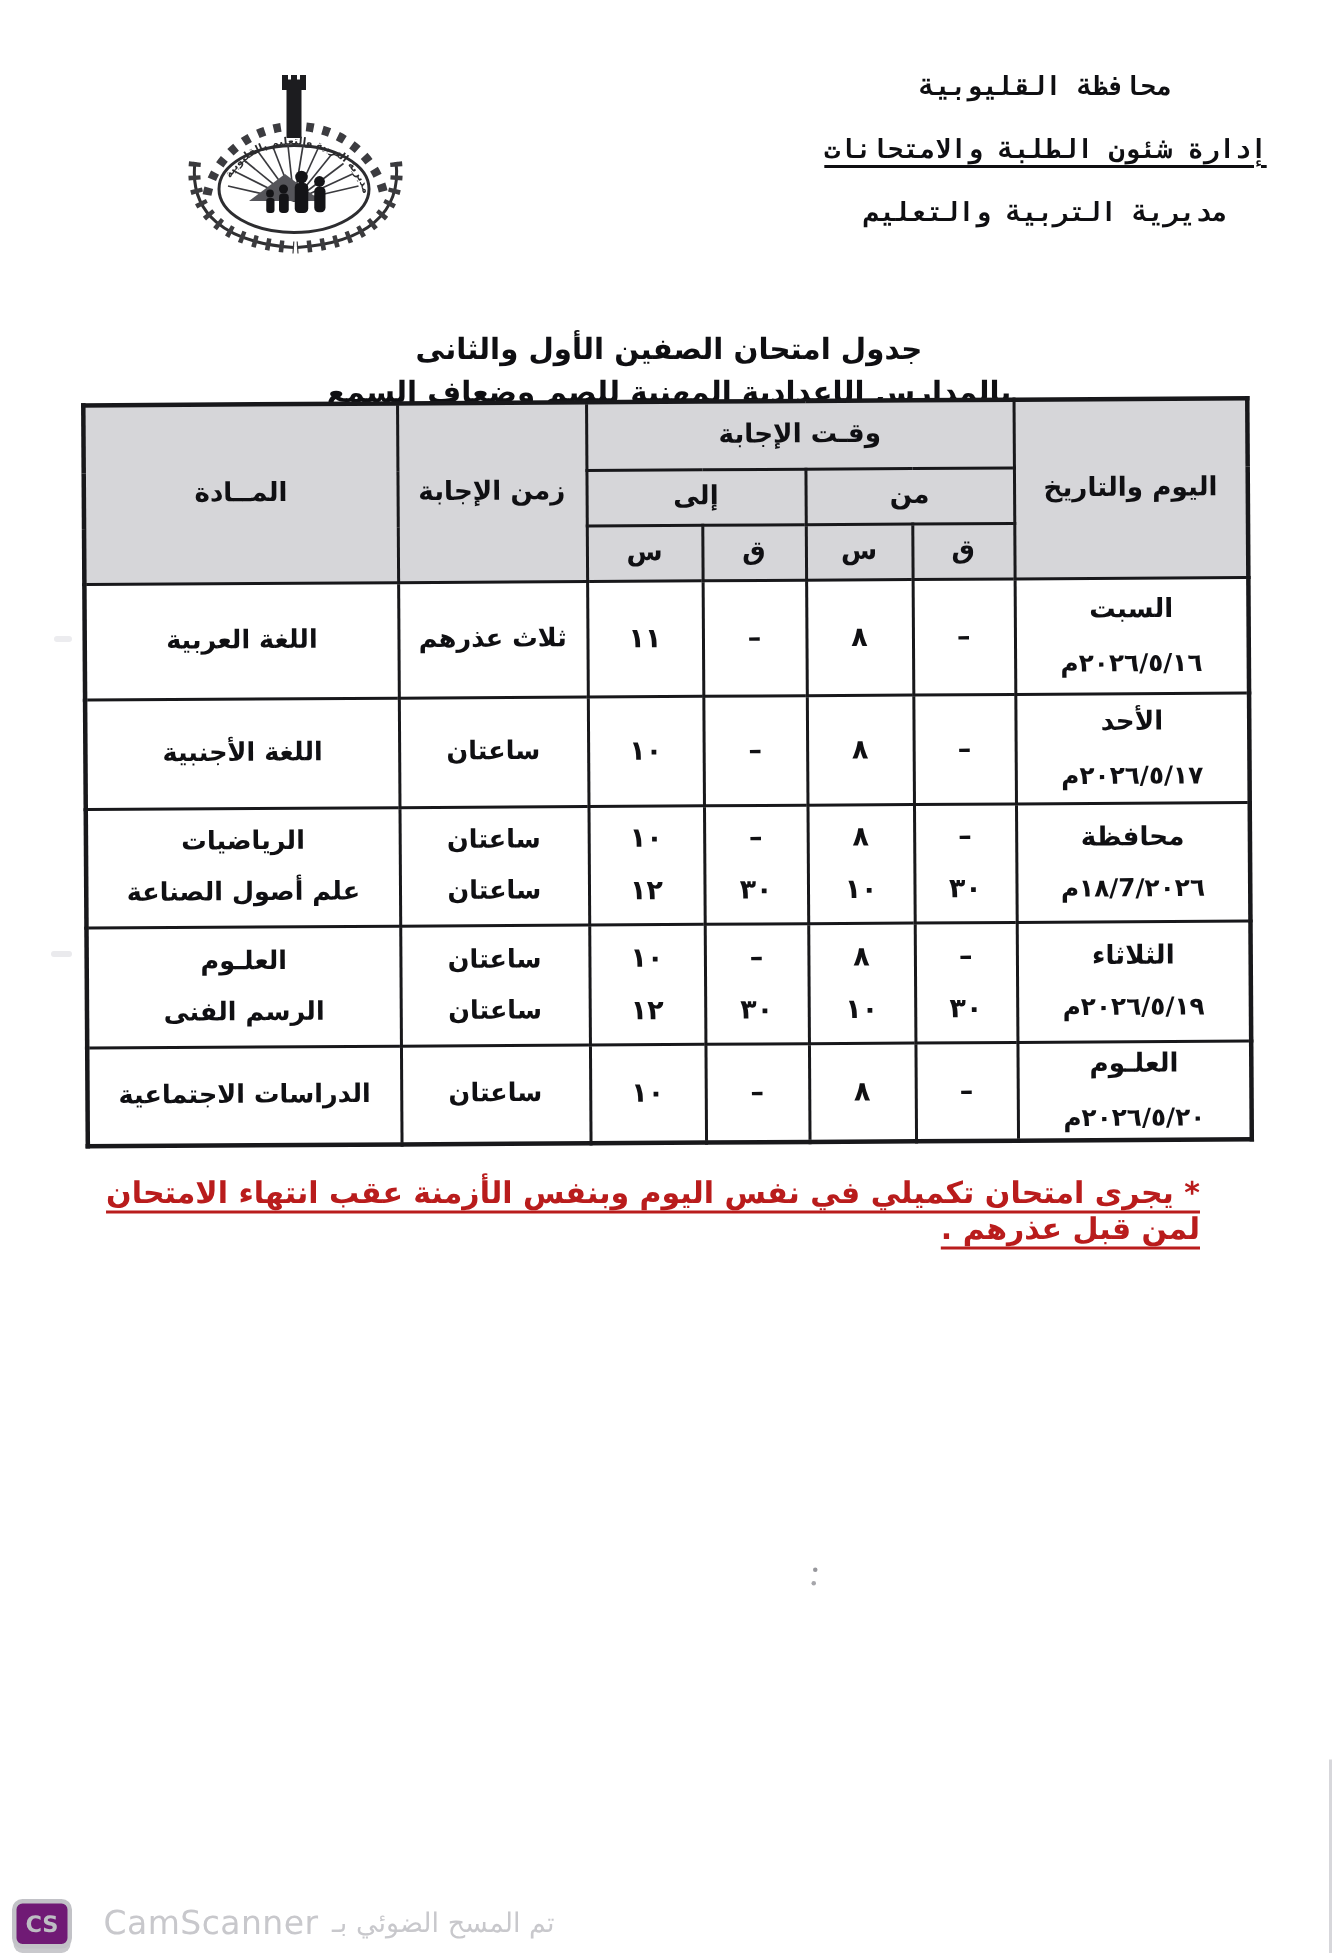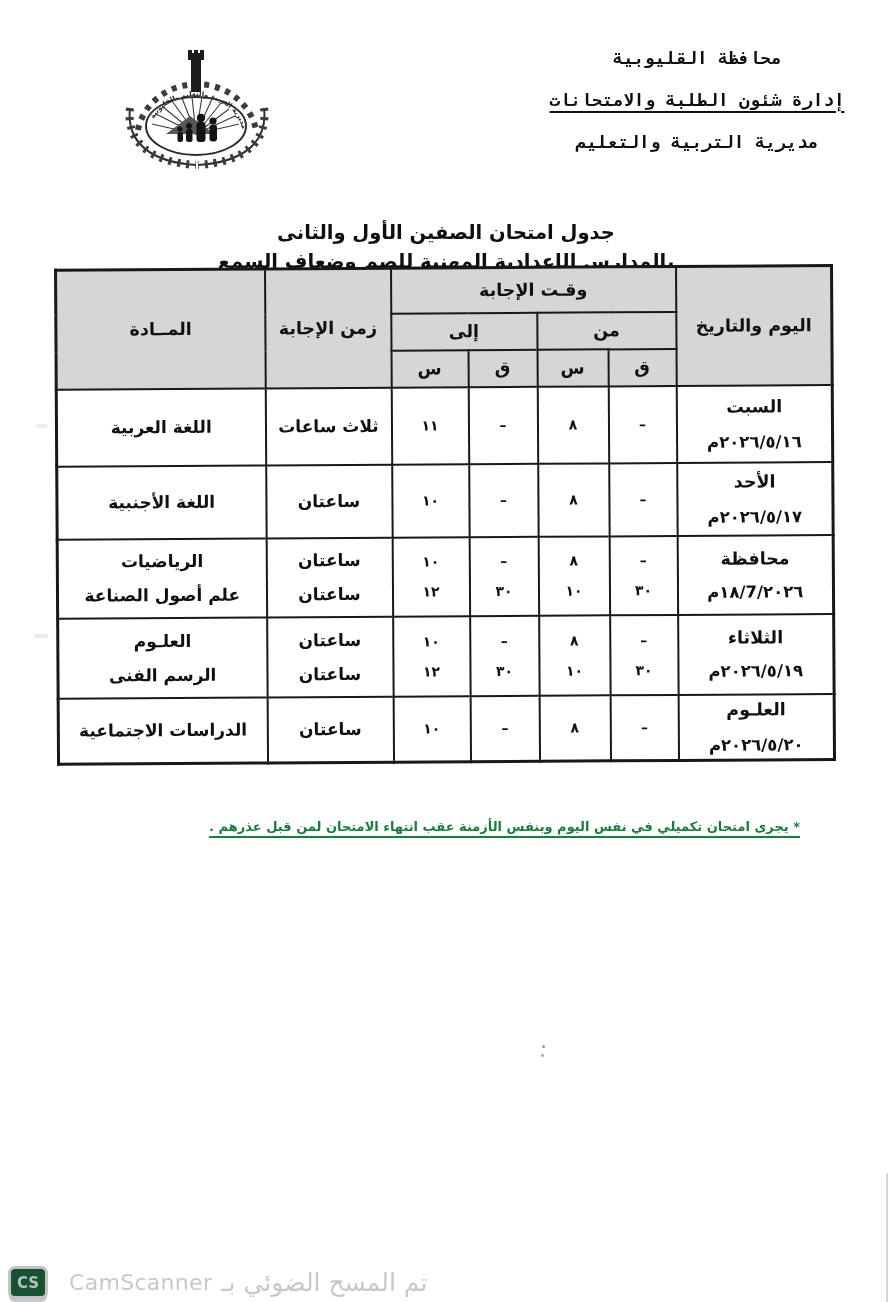--- a/index.html
+++ b/index.html
@@ -39,46 +39,46 @@
   }
   .exam-table thead th { background:#d6d6d9; font-size:17.5px; }
   .exam-table thead tr:nth-child(1){ height:45px; }
   .exam-table thead tr:nth-child(2){ height:37px; }
   .exam-table thead tr:nth-child(3){ height:37px; }
   .exam-table tbody tr:nth-child(1){ height:77px; }
   .exam-table tbody tr:nth-child(2){ height:73px; }
   .exam-table tbody tr:nth-child(3){ height:79px; }
   .exam-table tbody tr:nth-child(4){ height:80px; }
   .exam-table tbody tr:nth-child(5){ height:66px; }
-  .c-num { font-size:14px; }
+  .c-num { font-size:18px; }
   .c-dur, .c-sub { font-size:17px; }
   .stack1 { display:flex; flex-direction:column; align-items:center; justify-content:center; gap:16px; }
   .stack2 { display:flex; flex-direction:column; align-items:center; justify-content:center; gap:14px; }
   .day  { font-size:17.5px; }
   .date { font-size:16.5px; }
   
   .footnote {
-    position:absolute; top:819px; right:93px; max-width:760px;
-    direction:rtl; font-weight:bold; font-size:13px; letter-spacing:.2px;
+    position:absolute; top:783px; right:93px; max-width:760px;
+    direction:rtl; font-weight:bold; font-size:20px; letter-spacing:.2px;
     text-decoration:underline; text-decoration-thickness:2px; text-underline-offset:5px;
-    color:#15803d;
+    color:#b91c1c;
   }
   
   .watermark {
     position:absolute; left:8px; top:1266px; display:flex; align-items:center; gap:9px;
     color:#c8c8cc;
   }
   .cs-badge {
     width:34px; height:27px; border:3px solid #c2c2c7; border-radius:7px;
     display:flex; align-items:center; justify-content:center;
-    font-weight:bold; font-size:15px; color:#bdbdc3; background:#14532d;
+    font-weight:bold; font-size:15px; color:#bdbdc3; background:#701a75;
     box-shadow:0 4px 0 -1px #c9c9cd;
   }
   .cs-app  { font-size:22px; font-weight:normal; letter-spacing:.3px;margin-left:12px; }
-  .cs-text { font-size:25px; direction:rtl; }
+  .cs-text { font-size:18px; direction:rtl; }
   
   .artifact { position:absolute; pointer-events:none; }
   .speck-a { left:542px; top:1045px; width:3px; height:3px; background:#97979c; border-radius:50%; }
   .speck-b { left:541px; top:1054px; width:3px; height:3px; background:#a6a6ab; border-radius:50%; }
   .edge-line { right:5px; top:1173px; width:2px; height:129px; background:#d7d7db; }
   .smudge-a { left:36px; top:424px; width:12px; height:4px; background:#ececef; border-radius:2px; }
   .smudge-b { left:34px; top:634px; width:14px; height:4px; background:#eaeaed; border-radius:2px; }
 </style>
 </head>
 <body>
@@ -183,21 +183,21 @@
         <td>
           <div class="stack1">
             <span class="day">السبت</span>
             <span class="date">٢٠٢٦/٥/١٦م</span>
           </div>
         </td>
         <td class="c-num">–</td>
         <td class="c-num">٨</td>
         <td class="c-num">–</td>
         <td class="c-num">١١</td>
-        <td class="c-dur">ثلاث ساعات</td>
+        <td class="c-dur">ثلاث عذرهم</td>
         <td class="c-sub">اللغة العربية</td>
       </tr>
       <tr>
         <td>
           <div class="stack1">
             <span class="day">الأحد</span>
             <span class="date">٢٠٢٦/٥/١٧م</span>
           </div>
         </td>
         <td class="c-num">–</td>

